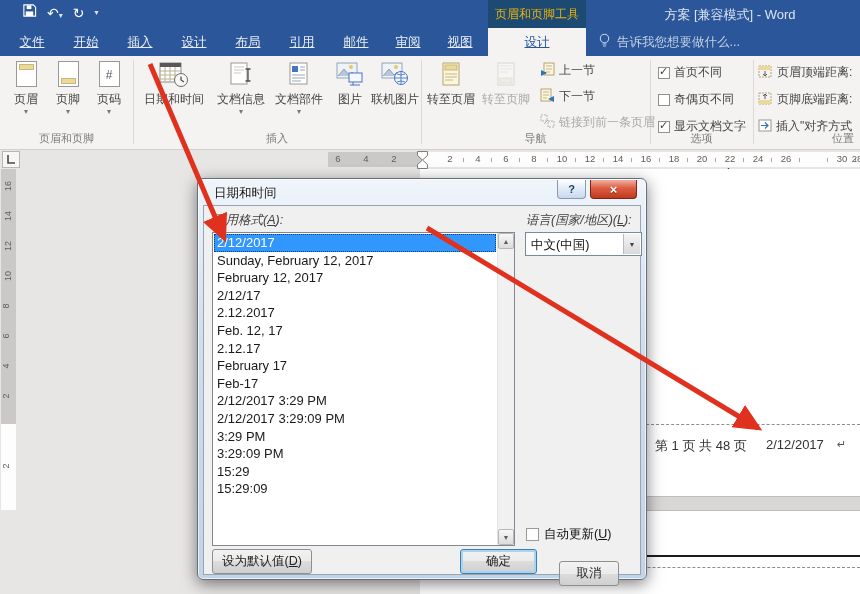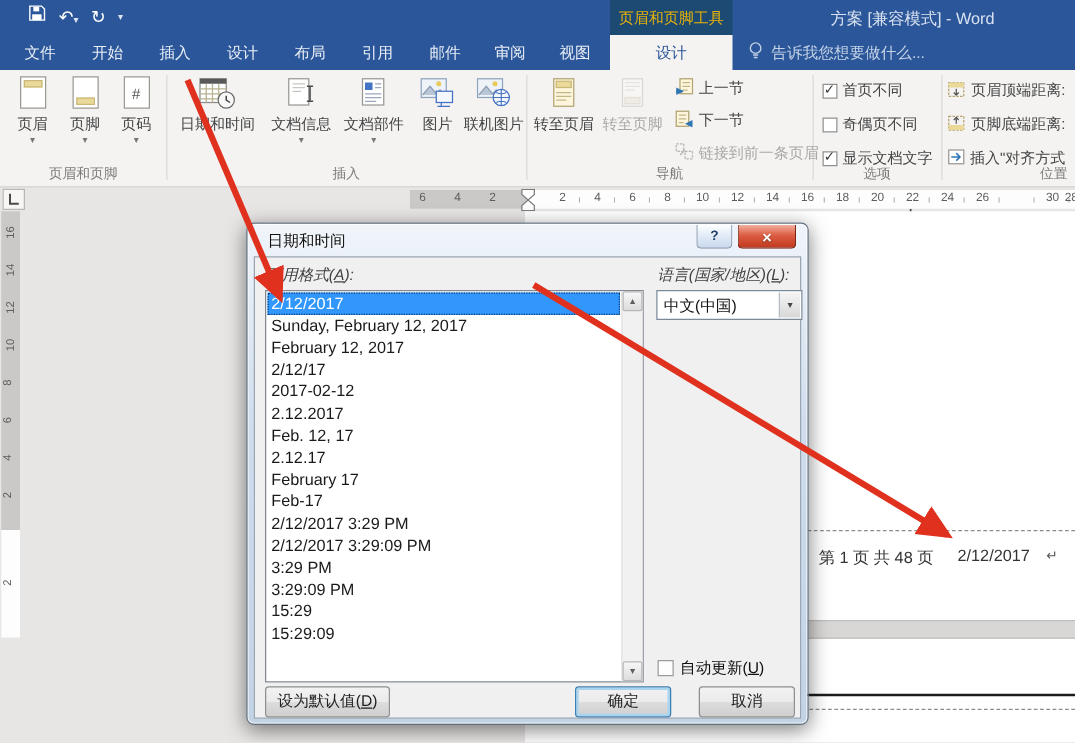--- a/index.html
+++ b/index.html
@@ -12,21 +12,21 @@
   .qat { position:absolute; left:22px; top:3px; display:flex; align-items:center; gap:10px; color:#fff; }
   .qat .g { font-size:14px; color:#fff; cursor:default; }
   .qat .mini { font-size:8px; color:#dbe5f1; }
   .ctx-header { position:absolute; left:488px; top:0; width:98px; height:28px; background:#1d4a73;
     color:#eab308; font-size:12px; display:flex; align-items:center; justify-content:center; }
   .win-title { position:absolute; left:620px; top:6px; width:220px; color:#d9e2f0; font-size:13px; text-align:center; }
 
   
   .tabrow { position:absolute; left:0; top:28px; width:860px; height:28px; background:#2b579a; }
   .tab { position:absolute; top:0; height:28px; display:flex; align-items:center; justify-content:center;
-    color:#e9eef6; font-size:12.5px; cursor:pointer; }
+    color:#e9eef6; font-size:12.5px; cursor:pointer;text-decoration:underline; }
   .tab.activectx { background:#f4f3f2; color:#2b579a; }
   .tellme { position:absolute; left:598px; top:0; height:28px; display:flex; align-items:center; gap:6px;
     color:#c3d1e5; font-size:12.5px; }
 
   
   .ribbon { position:absolute; left:0; top:56px; width:860px; height:94px; background:#f4f3f2; border-bottom:1px solid #d2d0cf; }
   .rdiv { position:absolute; top:4px; height:84px; width:1px; background:#dcdad8; }
   .grouplabel { position:absolute; top:75px; font-size:11px; color:#7b7a79; text-align:center; }
   .bigbtn { position:absolute; top:2px; height:76px; display:flex; flex-direction:column; align-items:center; cursor:pointer; }
   .bigbtn .ic { height:32px; display:flex; align-items:center; }
@@ -419,21 +419,20 @@
       <div class="dlg-label" style="left:9px;top:6px">
         <span>可用格式(</span><span class="u">A</span><span>):</span>
       </div>
 
       <div class="listbox">
         <div class="listitems">
           <div class="li sel">2/12/2017</div>
           <div class="li">Sunday, February 12, 2017</div>
           <div class="li">February 12, 2017</div>
           <div class="li">2/12/17</div>
-          <div class="li">2017-02-12</div>
           <div class="li">2.12.2017</div>
           <div class="li">Feb. 12, 17</div>
           <div class="li">2.12.17</div>
           <div class="li">February 17</div>
           <div class="li">Feb-17</div>
           <div class="li">2/12/2017 3:29 PM</div>
           <div class="li">2/12/2017 3:29:09 PM</div>
           <div class="li">3:29 PM</div>
           <div class="li">3:29:09 PM</div>
           <div class="li">15:29</div>
@@ -461,21 +460,21 @@
 
       <div class="dlg-cb">
         <span class="box"></span>
         <span><span>自动更新(</span><span class="u">U</span><span>)</span></span>
       </div>
 
       <div class="w7btn" style="left:8px;top:343px;width:100px">
         <span><span>设为默认值(</span><span class="u">D</span><span>)</span></span>
       </div>
       <div class="w7btn focus" style="left:256px;top:343px;width:77px">确定</div>
-      <div class="w7btn" style="left:355px;top:343px;width:77px">取消</div>
+      <div class="w7btn" style="left:355px;top:355px;width:60px">取消</div>
     </div>
   </div>
 
   <svg class="arrows" viewBox="0 0 860 594">
     <defs>
       <marker id="ah" markerWidth="6.6" markerHeight="5.6" refX="4.6" refY="2.6" orient="auto">
         <path d="M0,0 L5.6,2.6 L0,5.2 z" fill="#e0301e"></path>
       </marker>
     </defs>
     <line x1="150" y1="64" x2="224" y2="238" stroke="#e0301e" stroke-width="5" marker-end="url(#ah)"></line>

